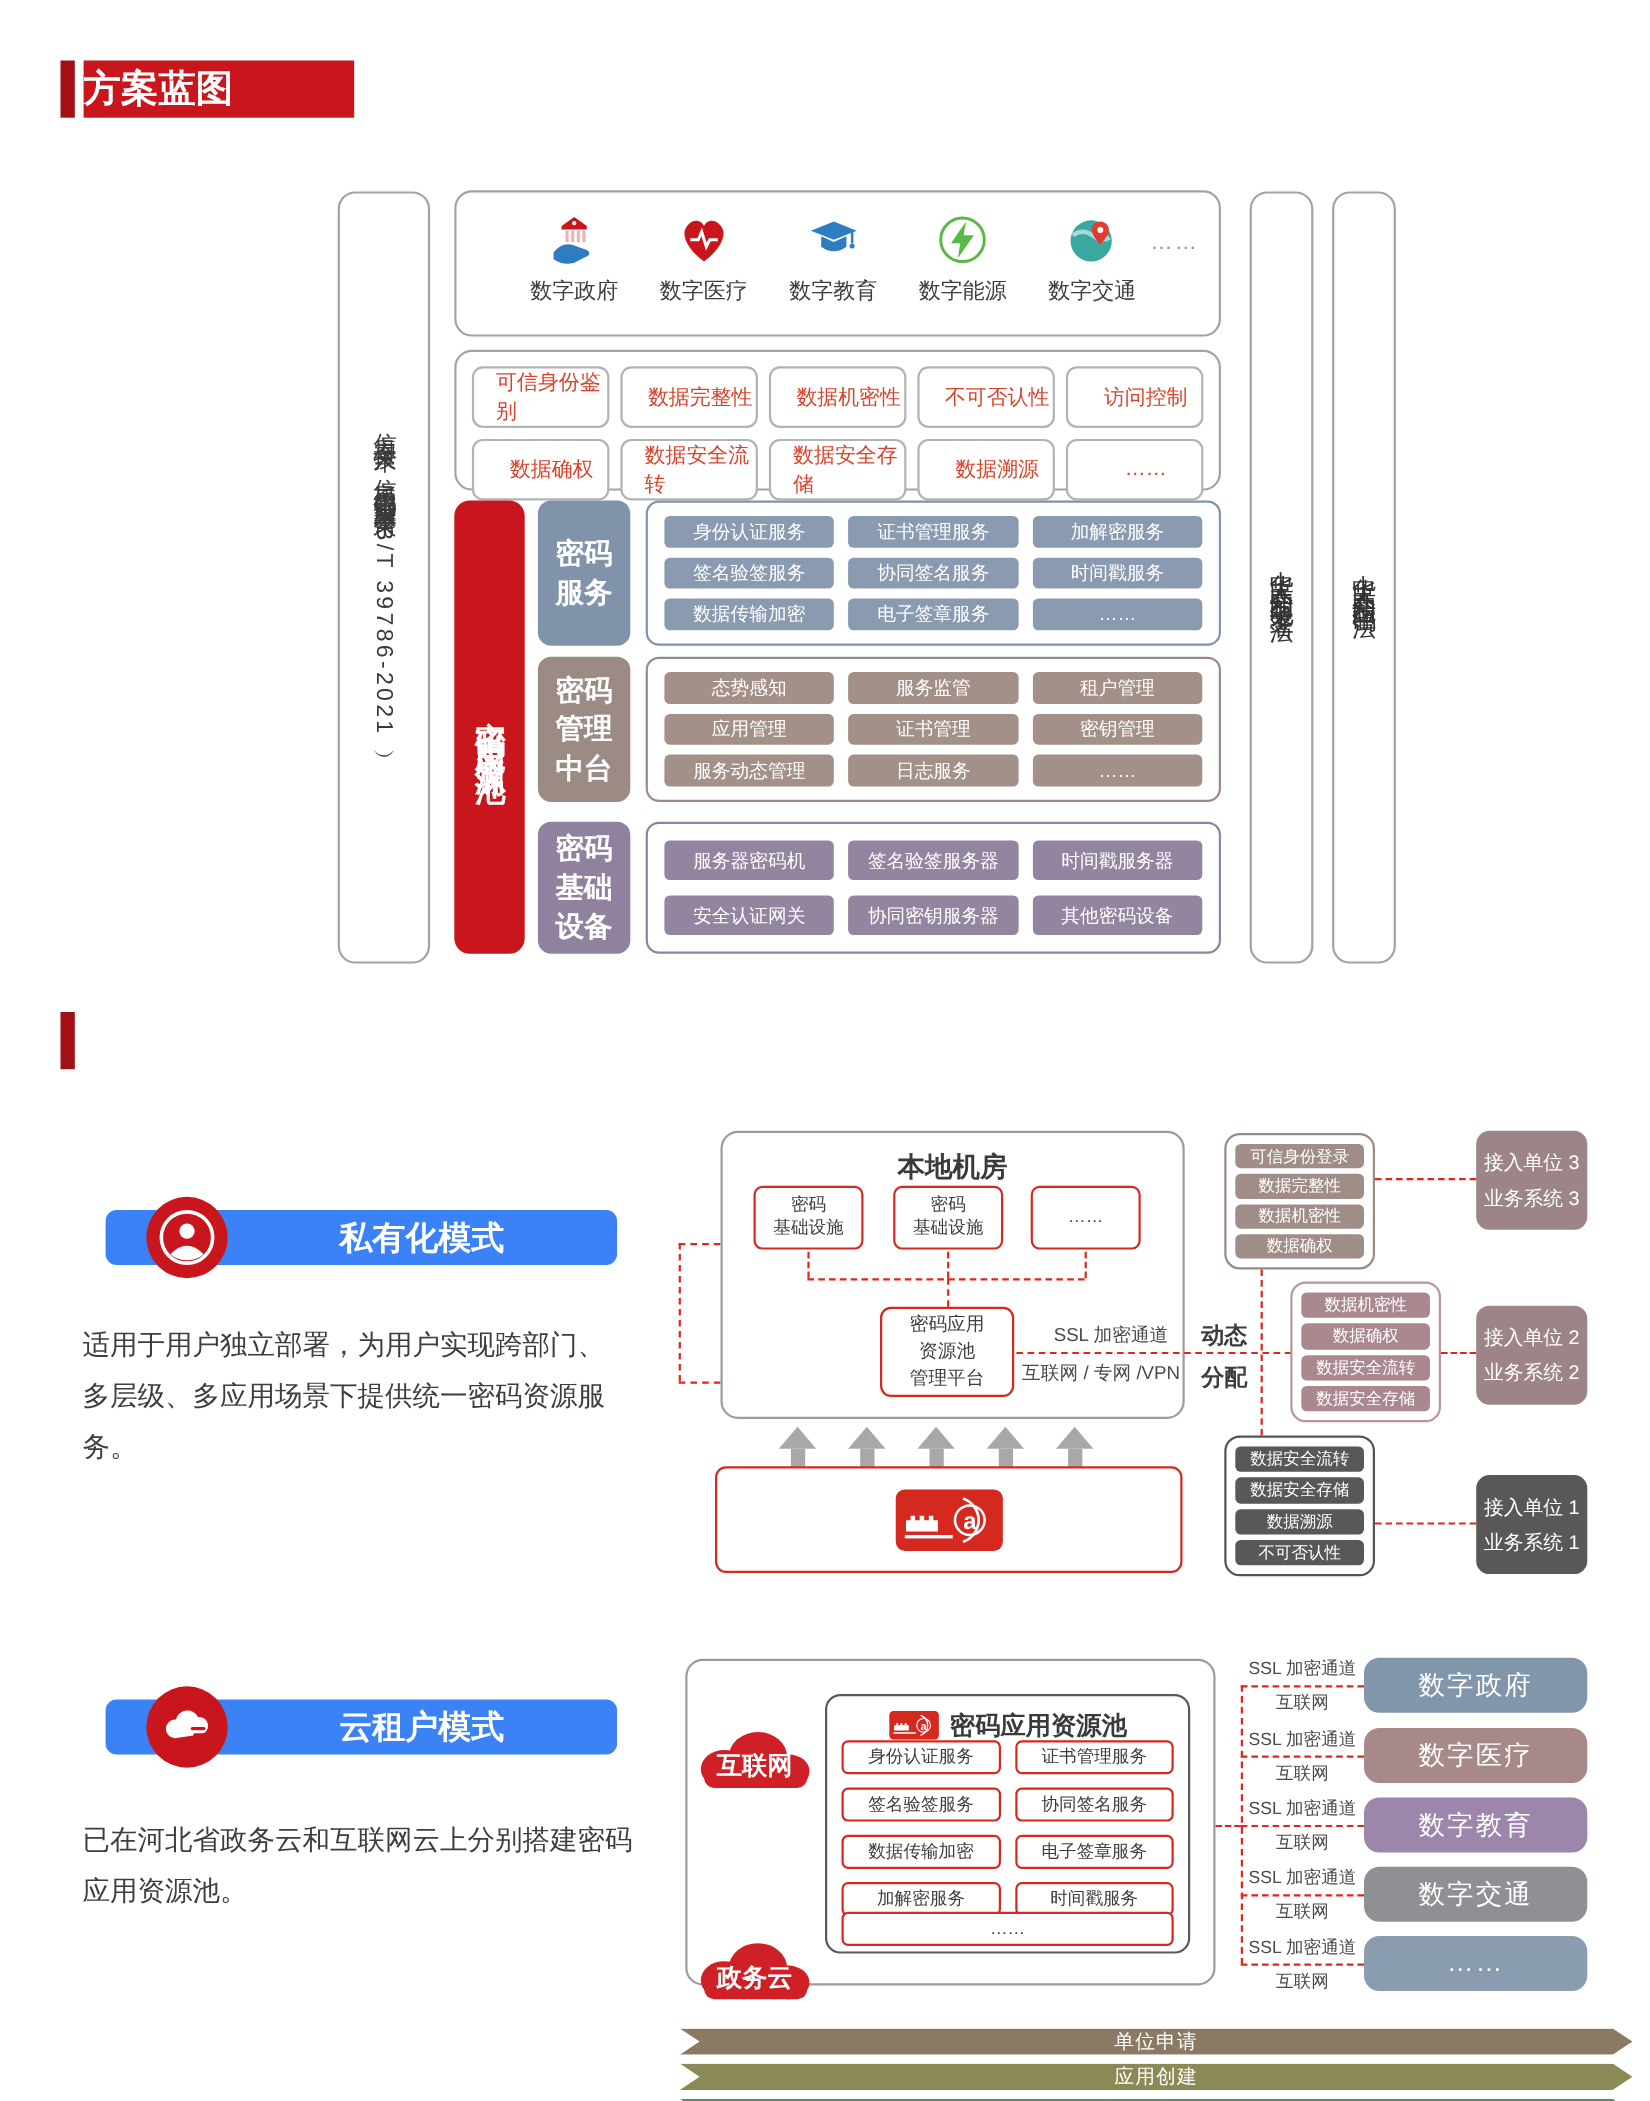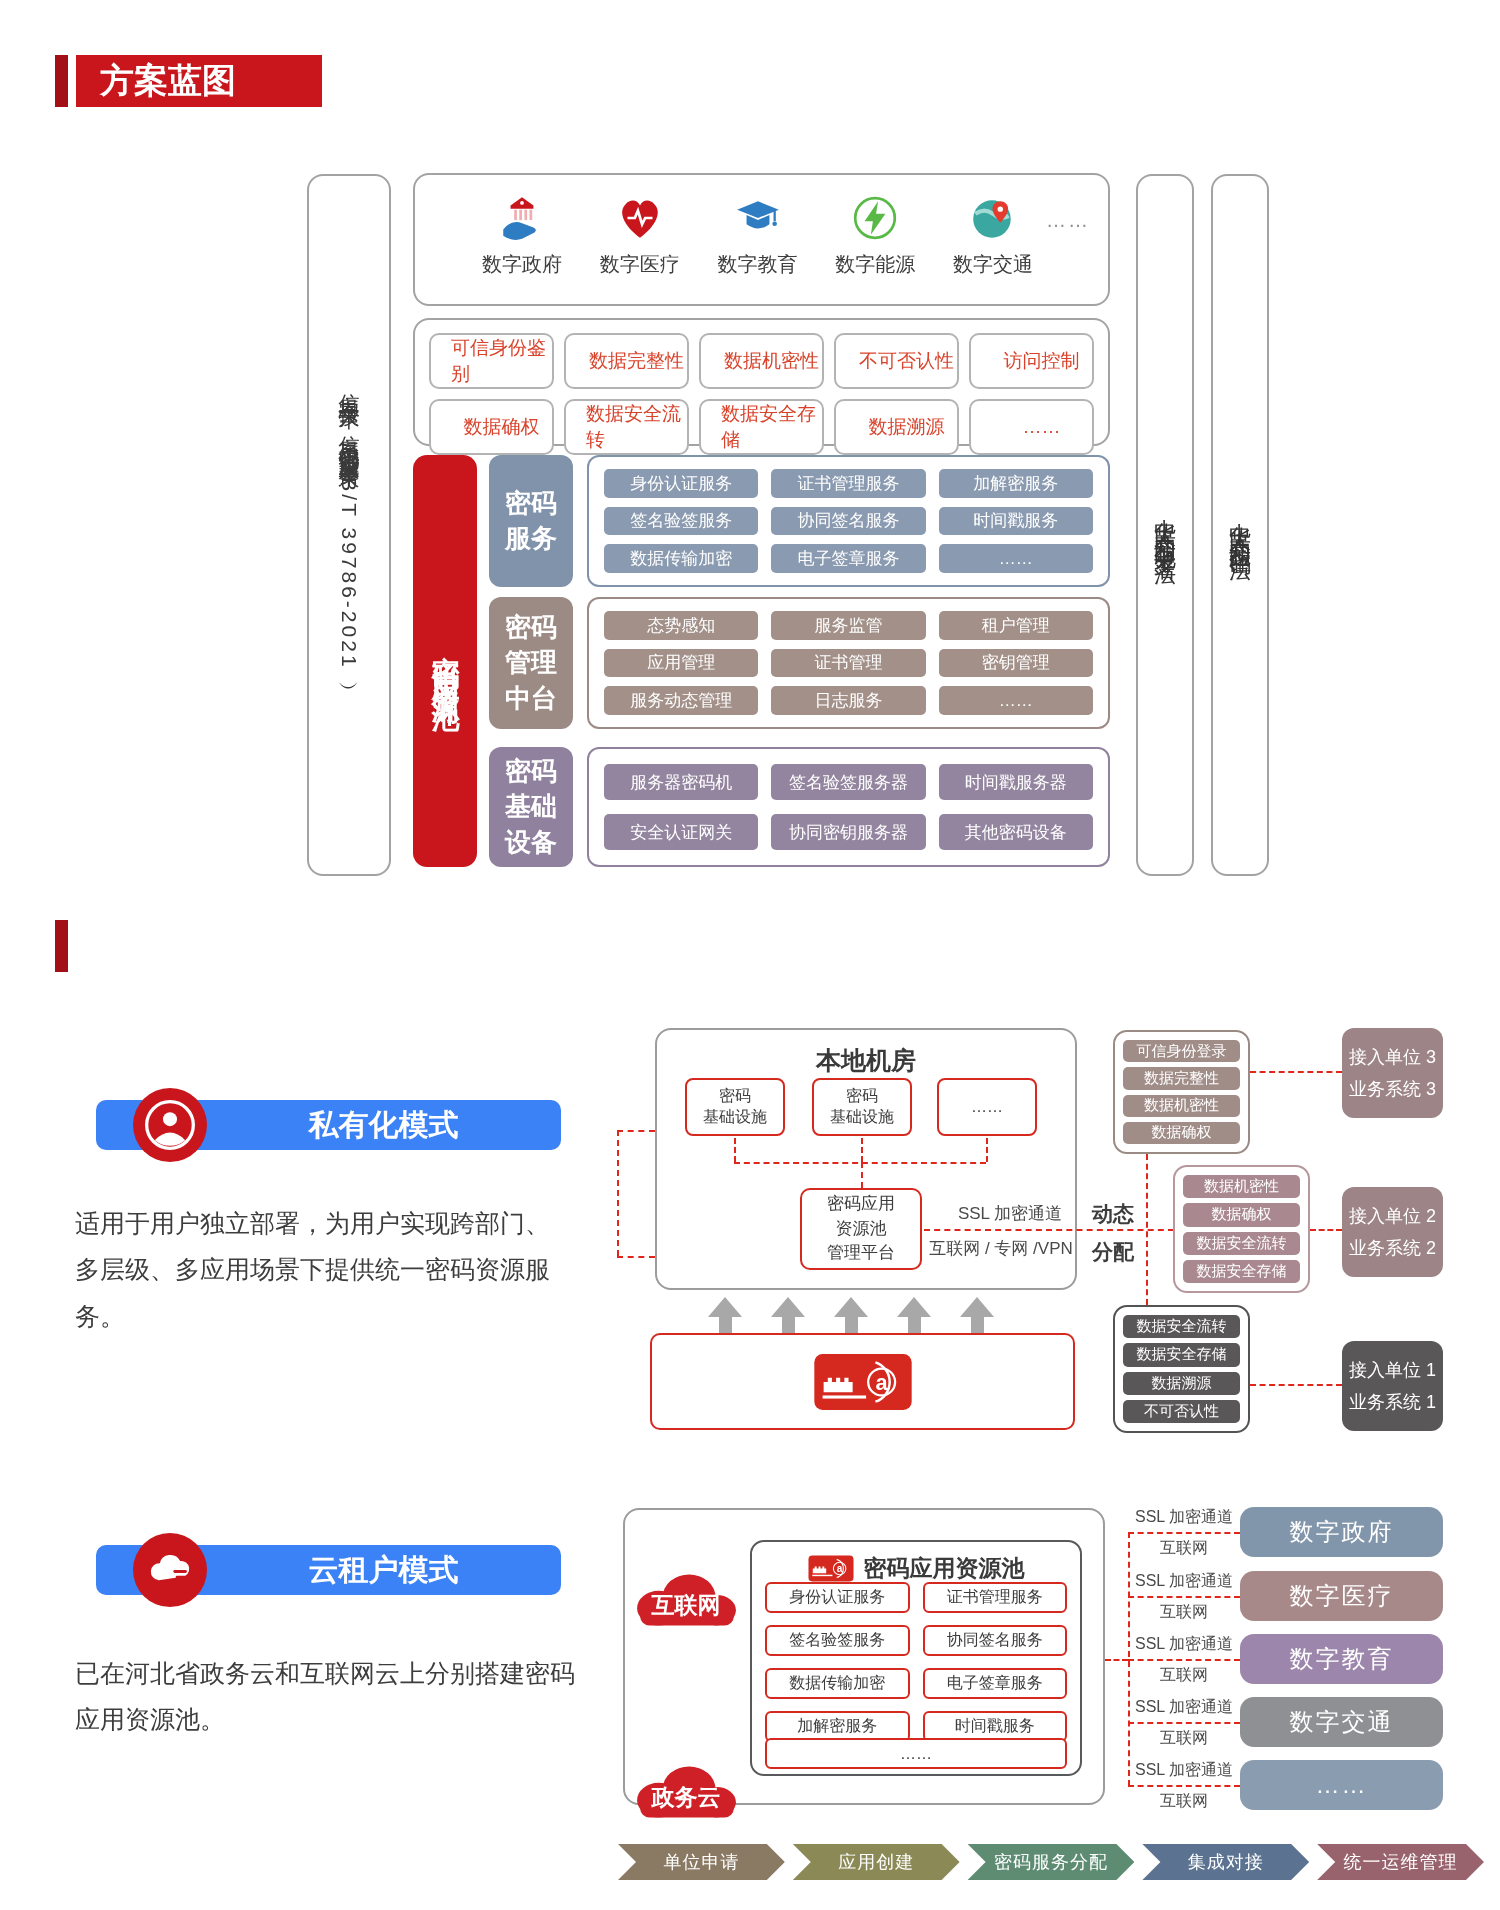--- a/index.html
+++ b/index.html
@@ -3,21 +3,21 @@
 <meta charset="utf-8">
 <style>
   html,body{margin:0;padding:0;background:#fff;}
   body{font-family:"Liberation Sans","DejaVu Sans",sans-serif;color:#3d3d3d;}
   .page{position:relative;width:1500px;height:1910px;background:#fff;overflow:hidden;}
   .abs{position:absolute;}
   .preline{white-space:pre-line;}
   .center{display:flex;align-items:center;justify-content:center;text-align:center;}
   
   .sec-accent{background:#a30f16;}
-  .sec-banner{background:#c9161d;color:#fff;font-weight:bold;font-size:34px;display:flex;align-items:center;padding-left:24px;box-sizing:border-box;}
+  .sec-banner{background:#c9161d;color:#fff;font-weight:bold;font-size:34px;display:flex;align-items:center;box-sizing:border-box;}
   
   .gbox{border:2px solid #a3a3a3;border-radius:16px;background:#fff;box-sizing:border-box;}
   .vtext{writing-mode:vertical-rl;display:flex;align-items:center;justify-content:center;}
   .std-text{font-size:21px;color:#3a3a3a;letter-spacing:3px;}
   .law-text{font-size:22px;color:#333;letter-spacing:4px;}
   .pool-bar{background:#c9161d;border-radius:14px;color:#fff;font-size:28px;font-weight:bold;letter-spacing:8px;}
   .ind-row{display:flex;justify-content:space-between;padding:18px 60px 0 52px;box-sizing:border-box;}
   .ind-item{display:flex;flex-direction:column;align-items:center;width:110px;}
   .ind-item svg{width:50px;height:50px;}
   .ind-label{margin-top:8px;font-size:20px;color:#3d3d3d;}
@@ -58,21 +58,21 @@
   .cloud-label{position:absolute;left:0;right:0;top:30px;text-align:center;color:#fff;font-size:23px;font-weight:bold;}
   .inner-pool{border:2px solid #58595b;border-radius:14px;background:#fff;box-sizing:border-box;}
   .pool-head{display:flex;align-items:center;justify-content:center;gap:10px;margin-top:11px;}
   .pool-title{font-size:23px;font-weight:bold;color:#3a3a3a;}
   .svc-grid{display:grid;grid-template-columns:1fr 1fr;column-gap:13px;row-gap:12px;}
   .rsvc{border:2px solid #d5281e;border-radius:6px;background:#fff;font-size:16px;color:#3d3d3d;height:27px;display:flex;align-items:center;justify-content:center;}
   .chan-lbl{font-size:16px;color:#4a4a4a;text-align:center;}
   .sector{border-radius:14px;color:#fff;font-size:24px;font-weight:500;display:flex;align-items:center;justify-content:center;letter-spacing:2px;}
   .sec1{background:#8296ab;} .sec2{background:#a8898a;} .sec3{background:#9c86ab;} .sec4{background:#8e9093;} .sec5{background:#8a9cb0;}
   
-  .steps{display:flex;gap:8px;}
+  .steps{display:flex;gap:8px;flex-direction:column;}
   .step{flex:1;clip-path:polygon(0 0,calc(100% - 18px) 0,100% 50%,calc(100% - 18px) 100%,0 100%,18px 50%);color:#fff;font-size:18px;display:flex;align-items:center;justify-content:center;letter-spacing:1px;}
   .st1{background:#8a7a64;} .st2{background:#8b8a57;} .st3{background:#5e8c73;} .st4{background:#5b7390;} .st5{background:#99636e;}
 </style>
 </head>
 <body>
 
 <div class="page">
 
   <div class="abs sec-accent" style="left:55px;top:55px;width:13px;height:52px;"></div>
   <div class="abs sec-banner" style="left:76px;top:55px;width:246px;height:52px;">

